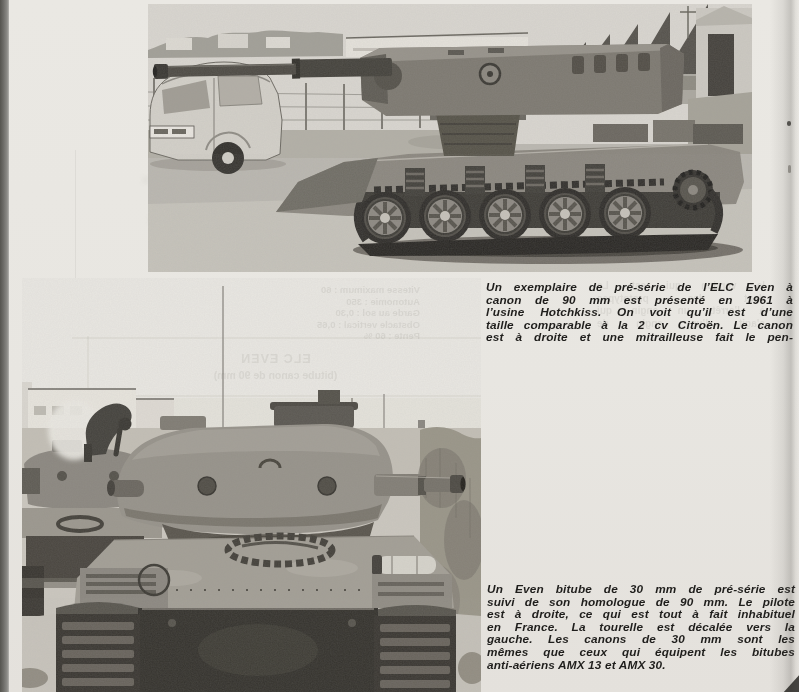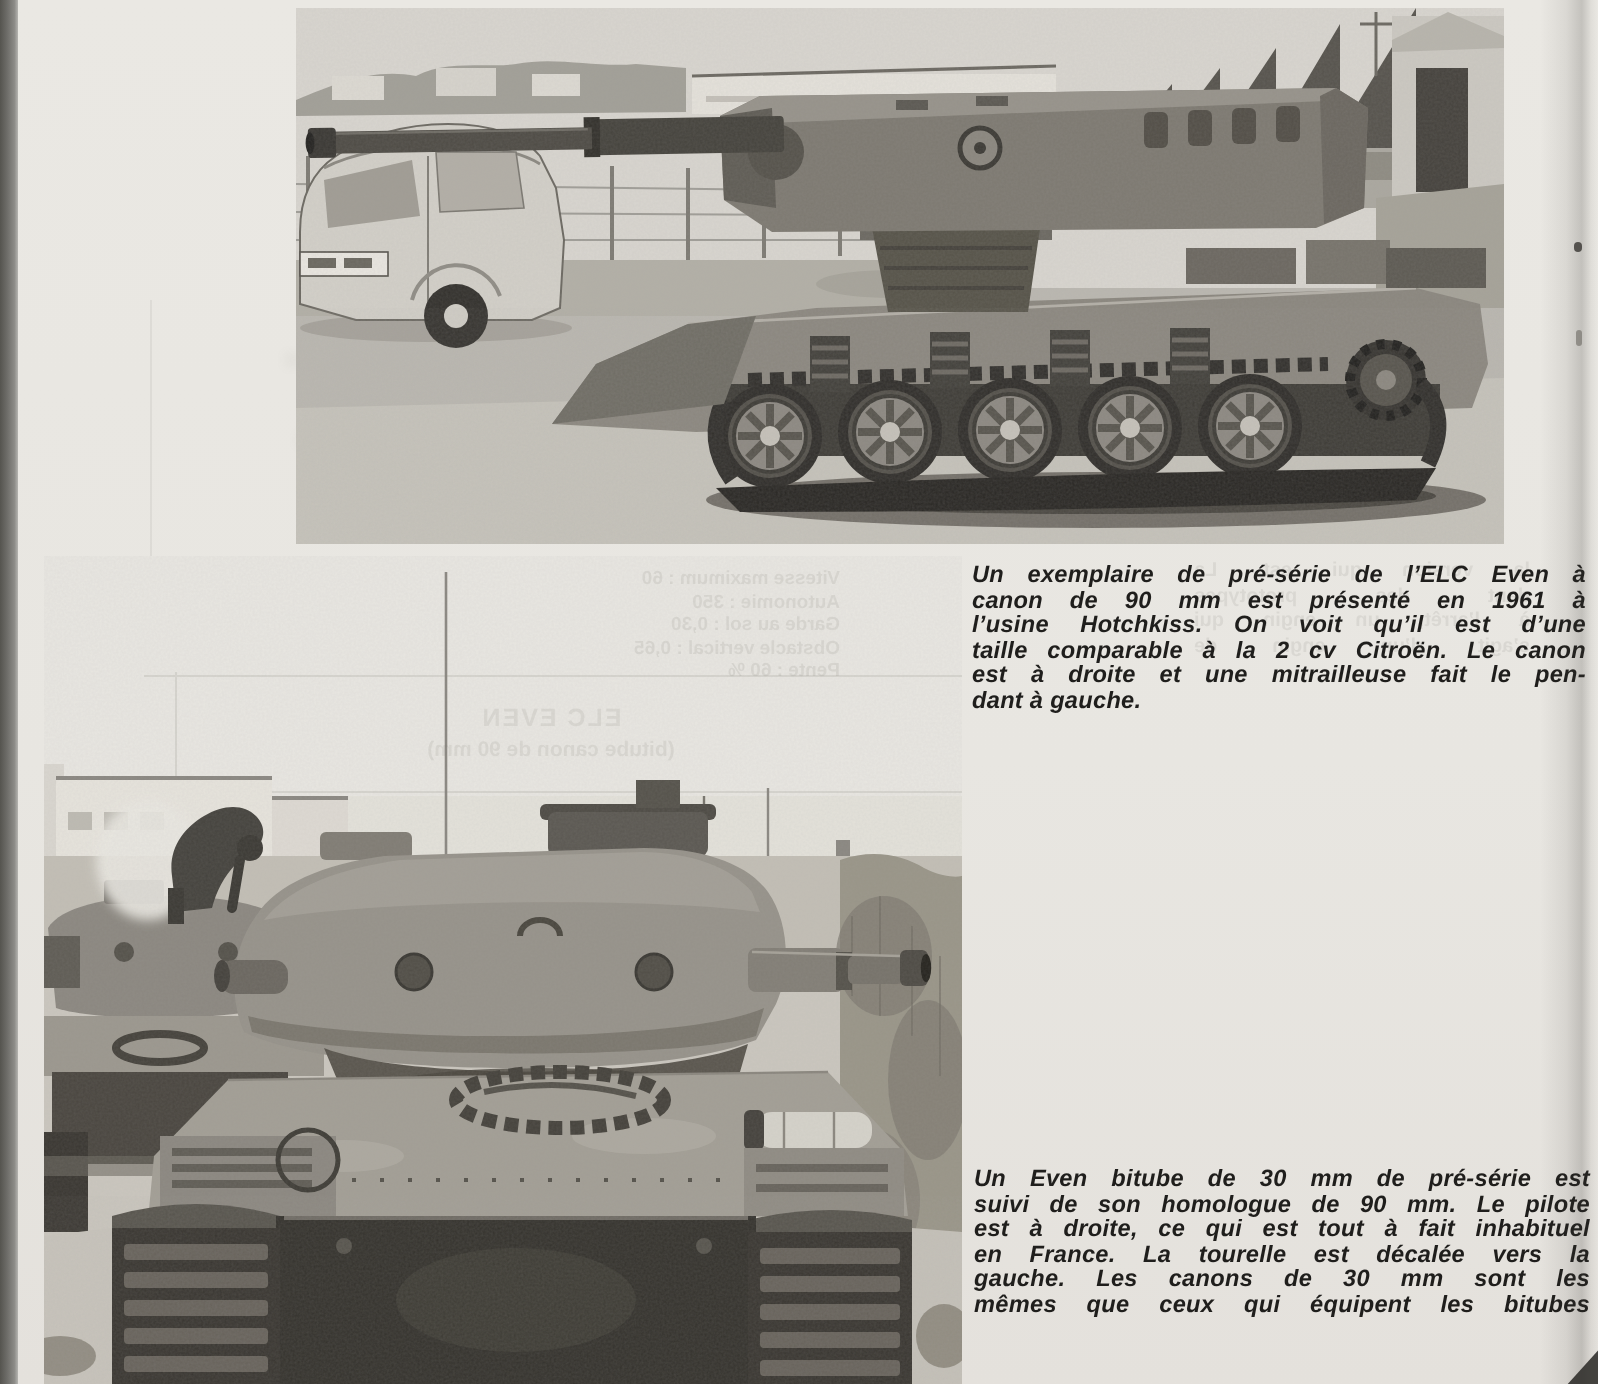--- a/index.html
+++ b/index.html
@@ -360,30 +360,30 @@
     <div class="t1">ELC EVEN</div>
     <div class="t2">(bitube canon de 90 mm)</div>
   </div>
 
   <div class="caption caption-top">
     <div class="cap-line j">Un exemplaire de pré-série de l’ELC Even à</div>
     <div class="cap-line j">canon de 90 mm est présenté en 1961 à</div>
     <div class="cap-line j">l’usine Hotchkiss. On voit qu’il est d’une</div>
     <div class="cap-line j">taille comparable à la 2 cv Citroën. Le canon</div>
     <div class="cap-line j">est à droite et une mitrailleuse fait le pen-</div>
-    <div class="cap-line">dant à gauche.</div>
   </div>
 
   <div class="caption caption-bottom">
     <div class="cap-line j">Un Even bitube de 30 mm de pré-série est</div>
     <div class="cap-line j">suivi de son homologue de 90 mm. Le pilote</div>
     <div class="cap-line j">est à droite, ce qui est tout à fait inhabituel</div>
     <div class="cap-line j">en France. La tourelle est décalée vers la</div>
     <div class="cap-line j">gauche. Les canons de 30 mm sont les</div>
     <div class="cap-line j">mêmes que ceux qui équipent les bitubes</div>
+    <div class="cap-line">anti-aériens AMX 13 et AMX 30.</div>
   </div>
 
   <div class="edge-shade"></div>
   <div class="speck1"></div>
   <div class="speck2"></div>
   <div class="corner-sliver"></div>
 
 </div>
 
 </body></html>

